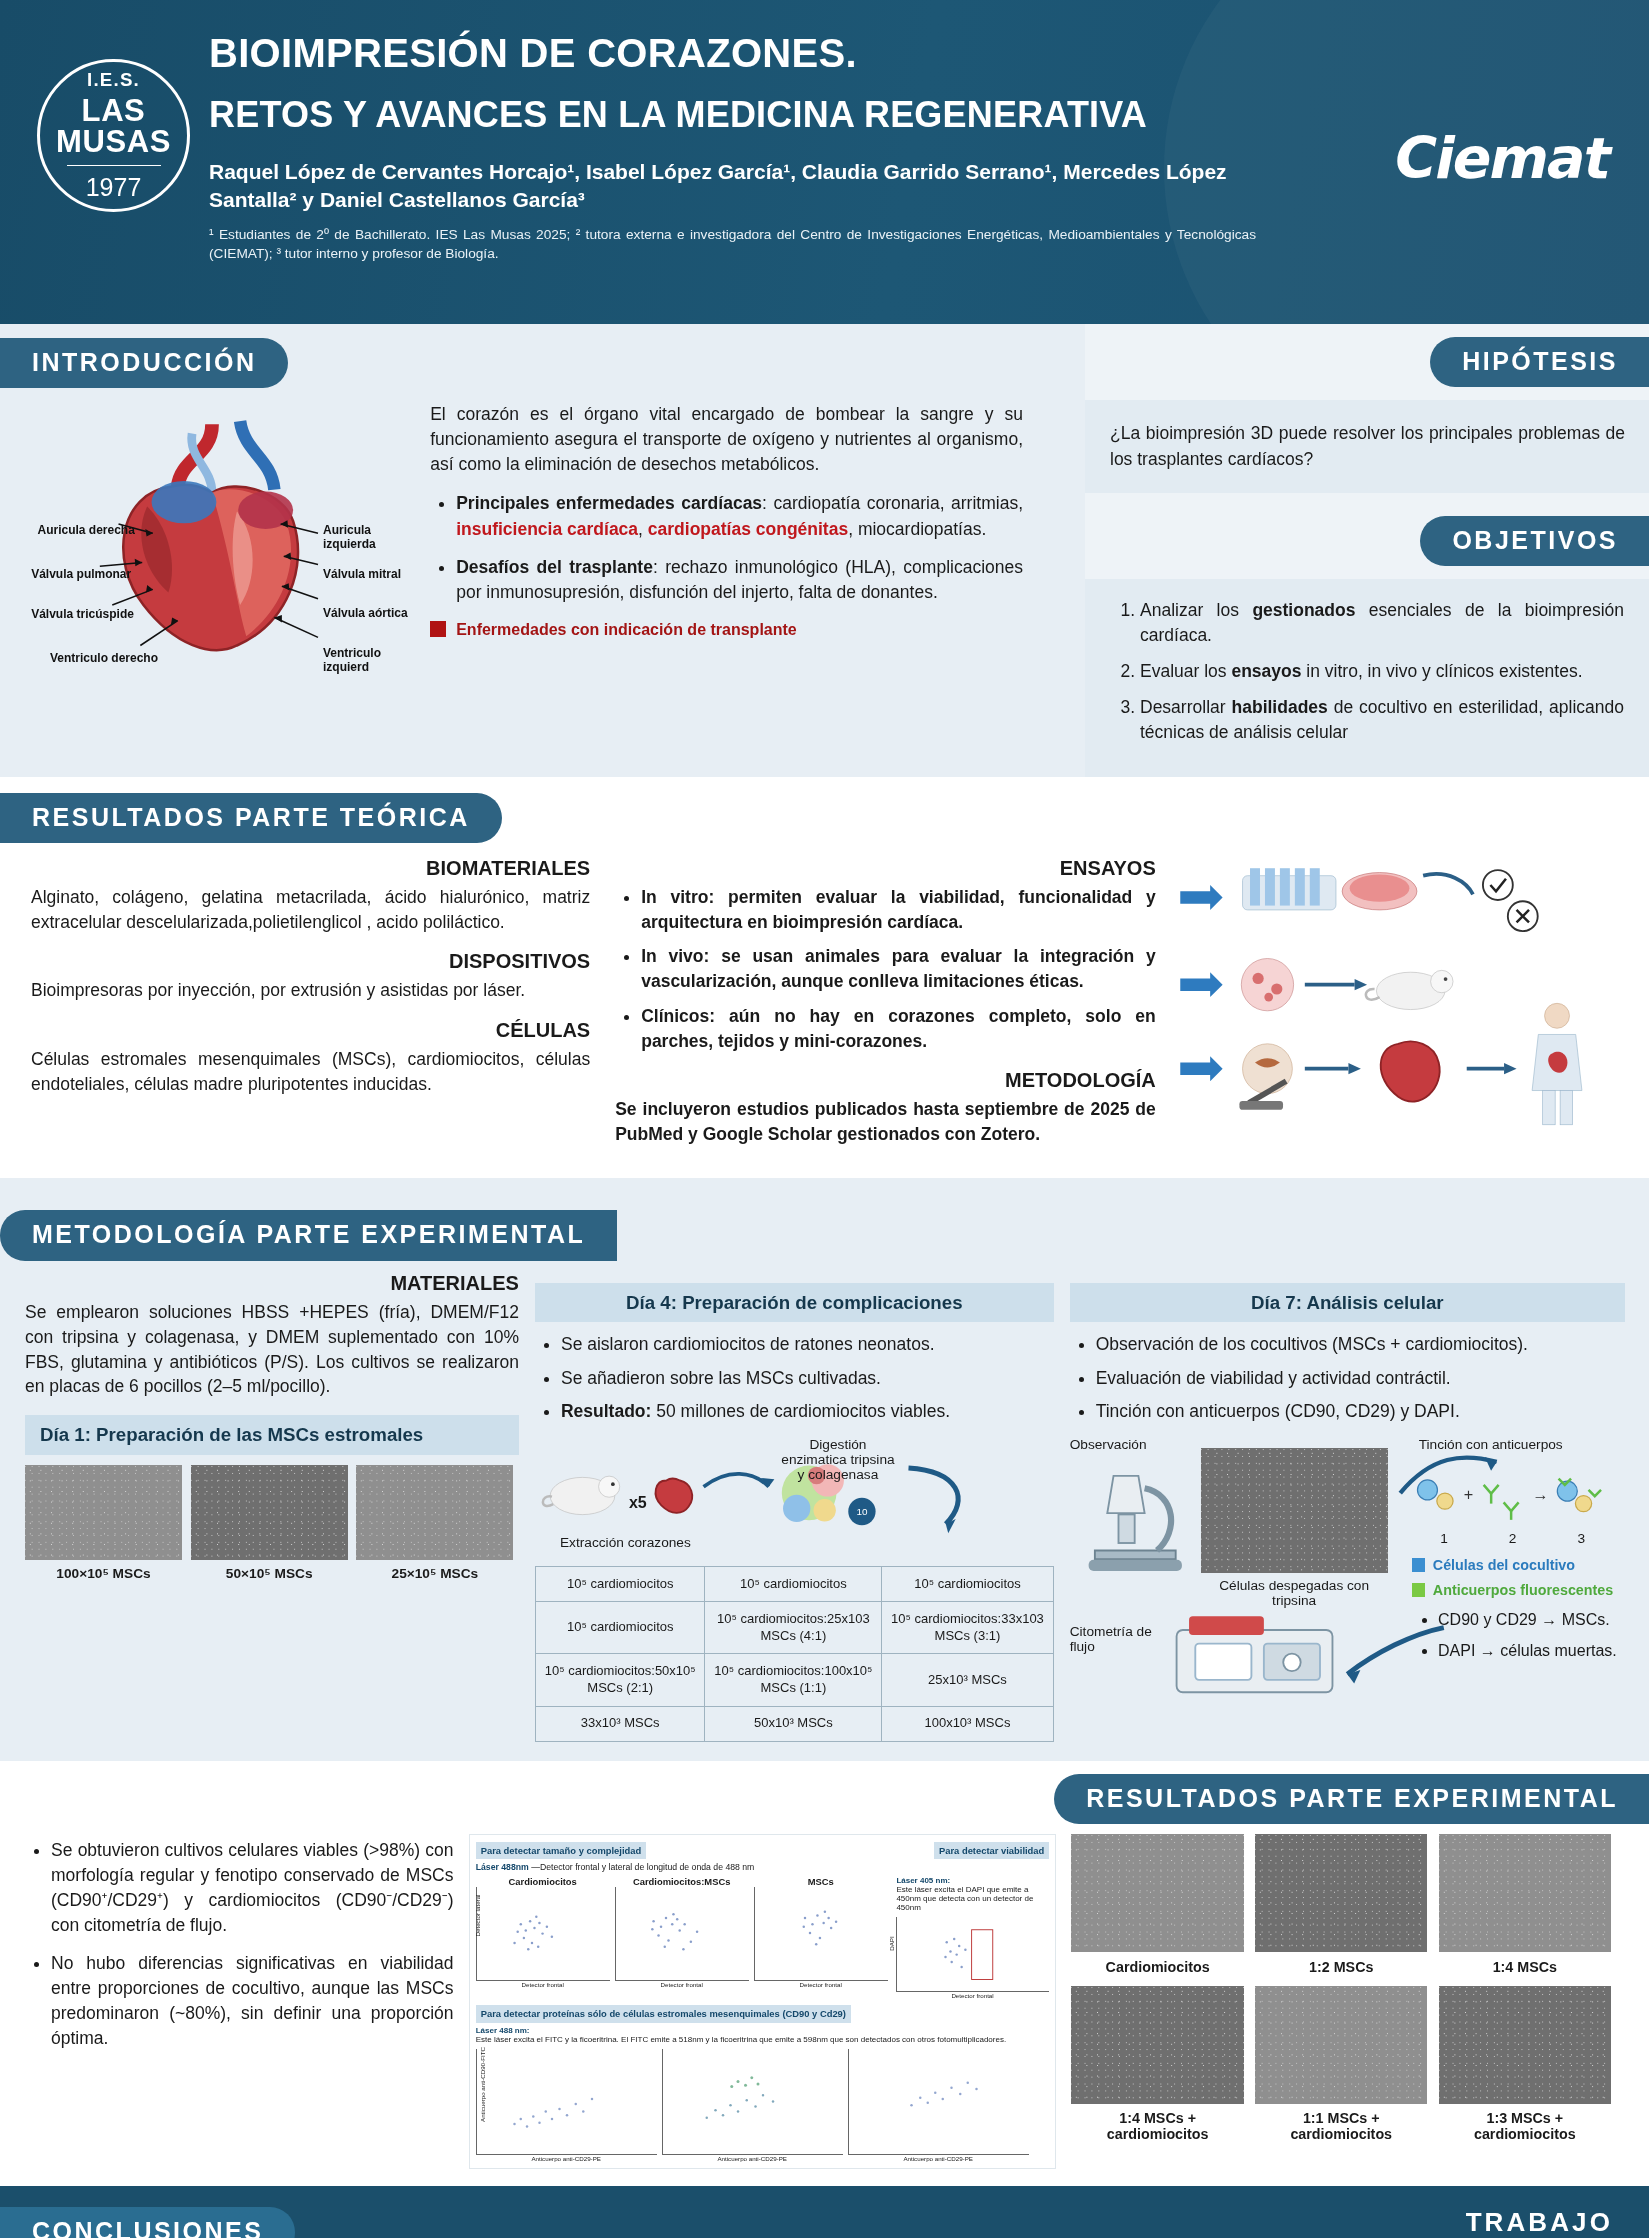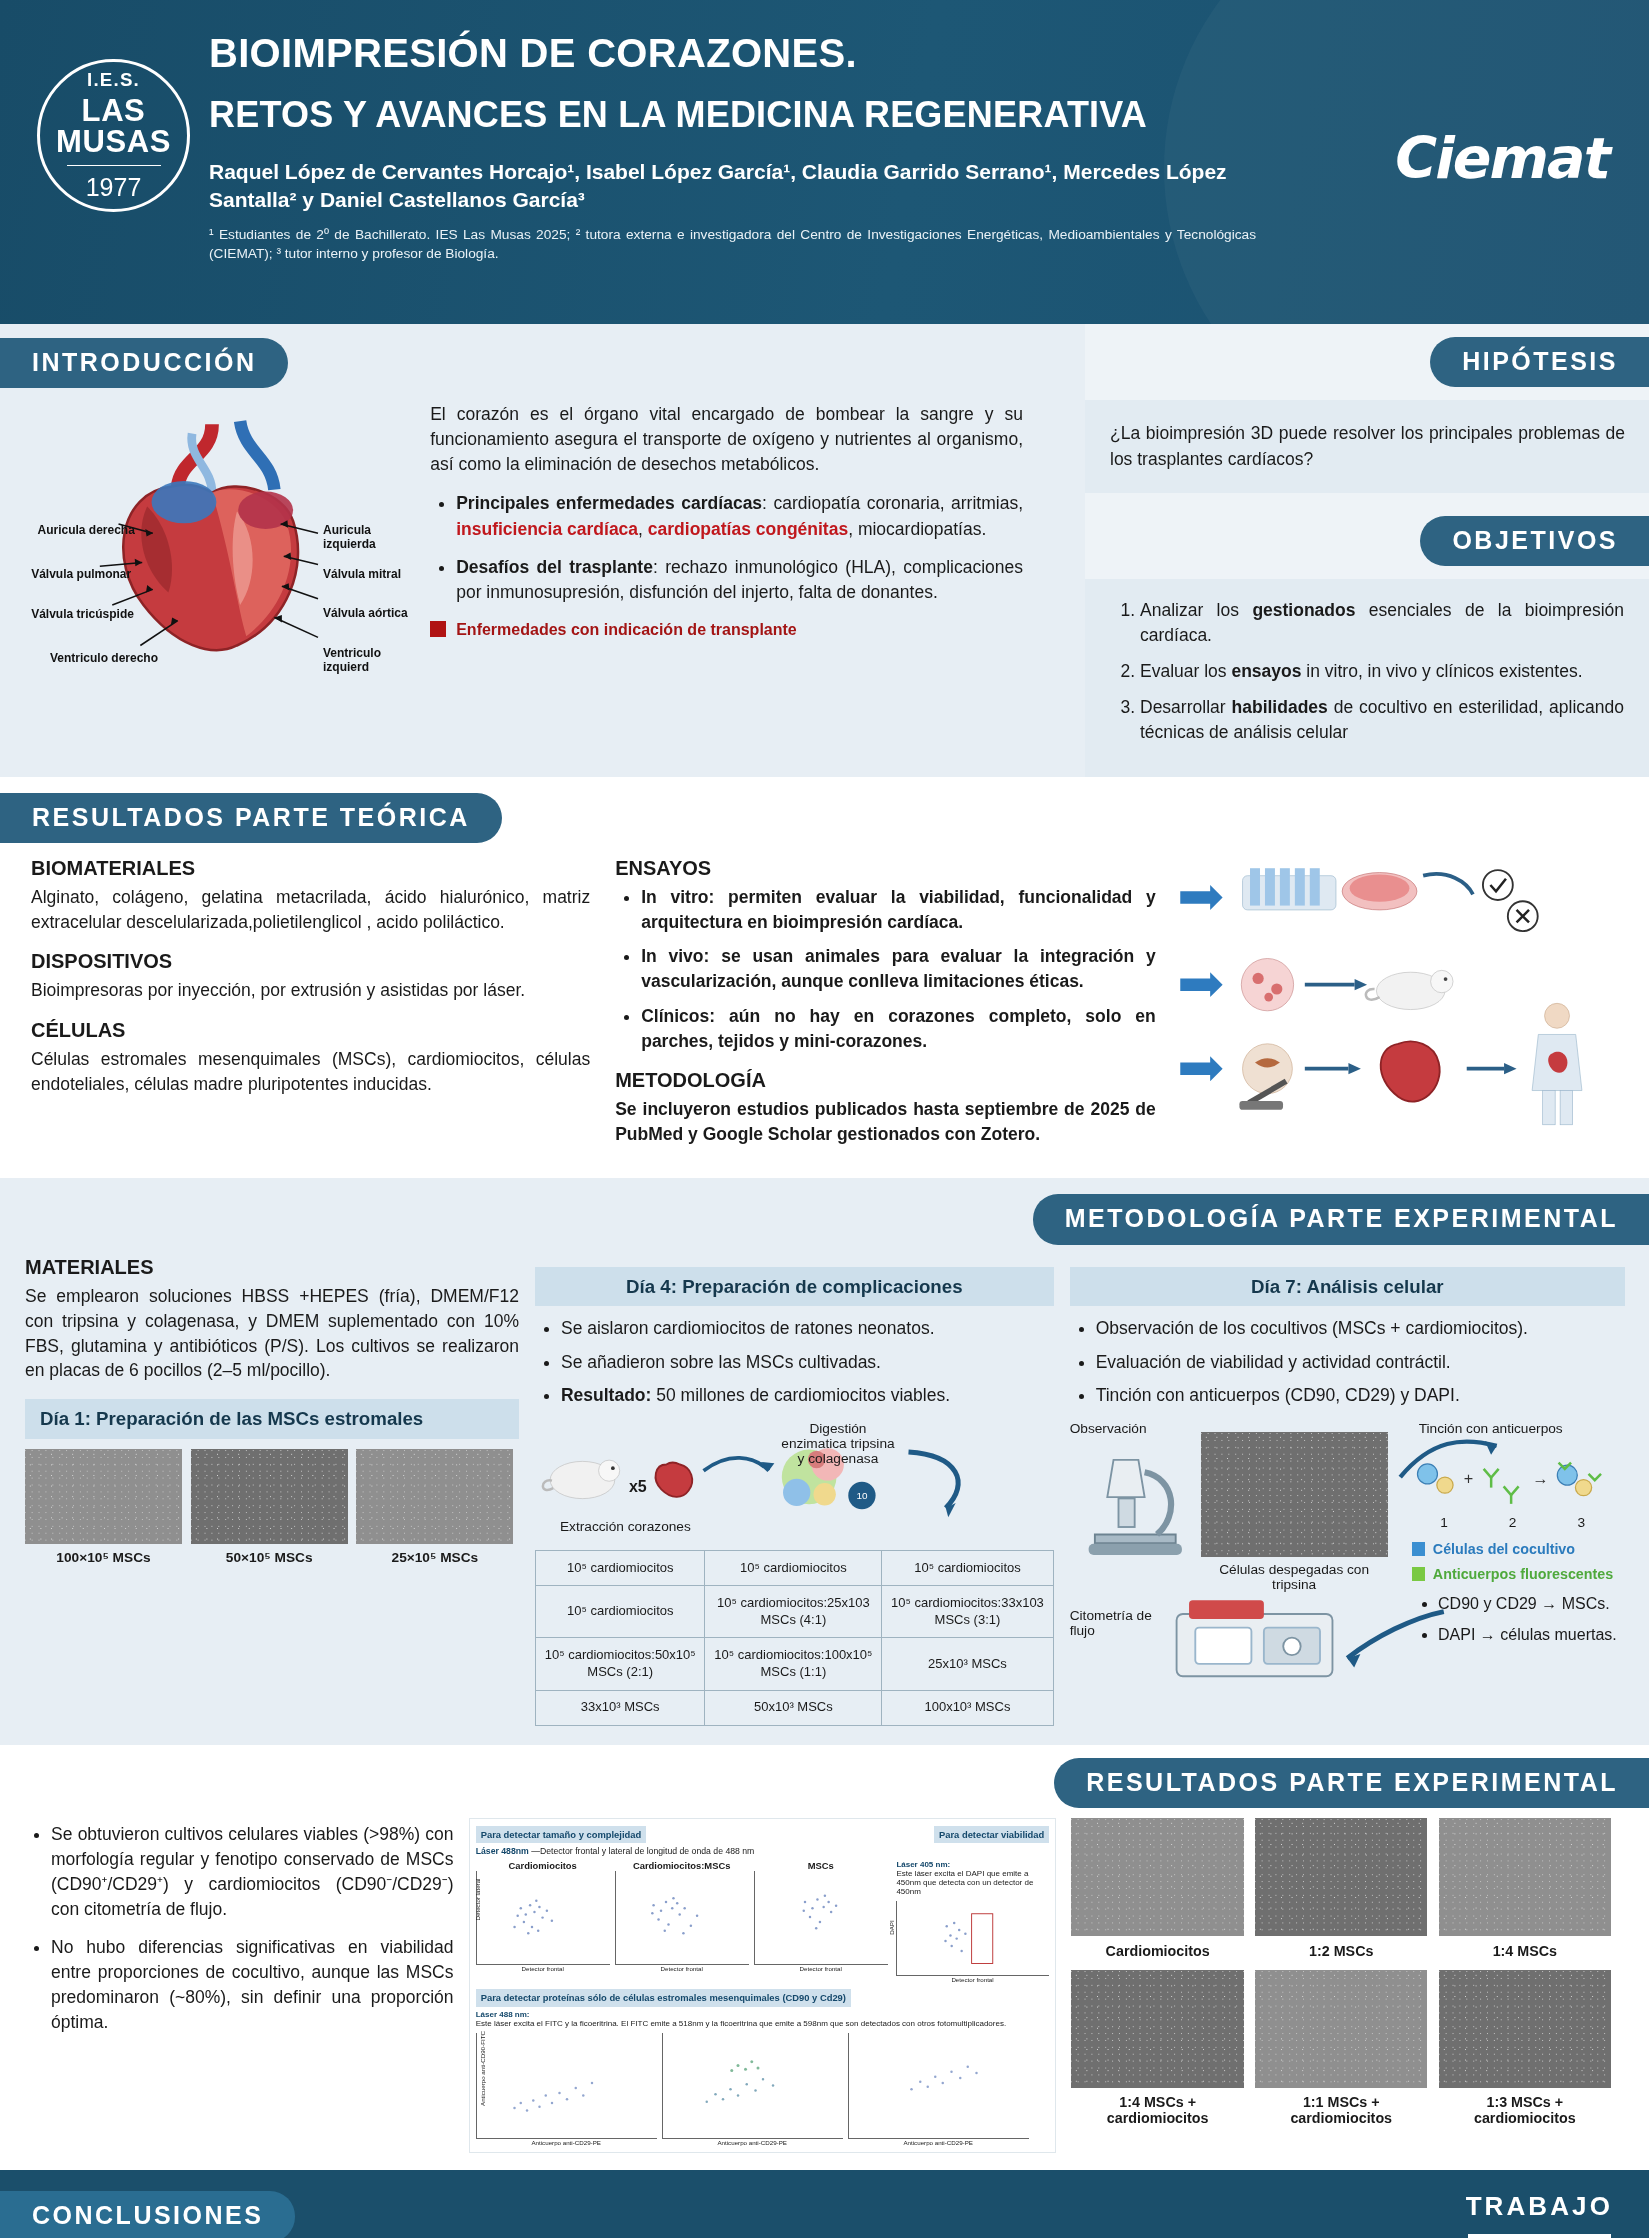--- a/index.html
+++ b/index.html
@@ -85,28 +85,28 @@
   .obj-card ol{ margin:0; padding-left:29px; }
   .obj-card li{ margin-bottom:11.2px; text-align:justify; }
 
   
   .sec-theory{ background:#ffffff; padding:0 0 16px; }
   .theory-body{ display:flex; gap:0; padding:13.7px 31px 0 31px; }
   .tcol{ }
   .tcol.a{ width:586px; padding-right:25px; }
   .tcol.b{ width:561px; padding-right:18.7px; }
   .tcol.c{ width:446px; }
-  .h3{ font-size:20px; font-weight:bold; margin:0 0 5px; }
+  .h3{ font-size:20px; font-weight:bold; margin:0 0 5px;text-align:right; }
   .p{ font-size:17.5px; line-height:1.42; margin:0 0 16px; text-align:justify; }
   .tcol ul{ margin:0 0 15px; padding-left:26px; font-size:17.5px; line-height:1.42; }
   .tcol ul li{ margin-bottom:10px; text-align:justify; }
 
   
   .sec-method{ background:#e7eef4; padding-bottom:18.7px; }
-  .method-head{ text-align:right; padding:16px 0 0; }
+  .method-head{ text-align:left; padding:32px 0 0; }
   .method-body{ display:flex; padding:11.2px 25px 0 25px; gap:16px; }
   .mcol1{ width:499px; }
   .mcol2{ width:524px; }
   .mcol3{ width:561px; }
   .sub-band{ background:#cddfeb; color:#15384d; font-weight:bold; font-size:18.7px; padding:8.7px 15px; margin:11.2px 0 10px; }
   .sub-band.c{ text-align:center; }
   .mcol1 .p, .mcol2 .p{ font-size:17.5px; }
   .mcol2 ul, .mcol3 ul, .mcol1 ul{ font-size:17.5px; line-height:1.42; padding-left:26px; margin:0 0 12.5px;}
   .mcol2 ul li, .mcol3 ul li, .mcol1 ul li{ margin-bottom:8.7px; text-align:justify;}
 

